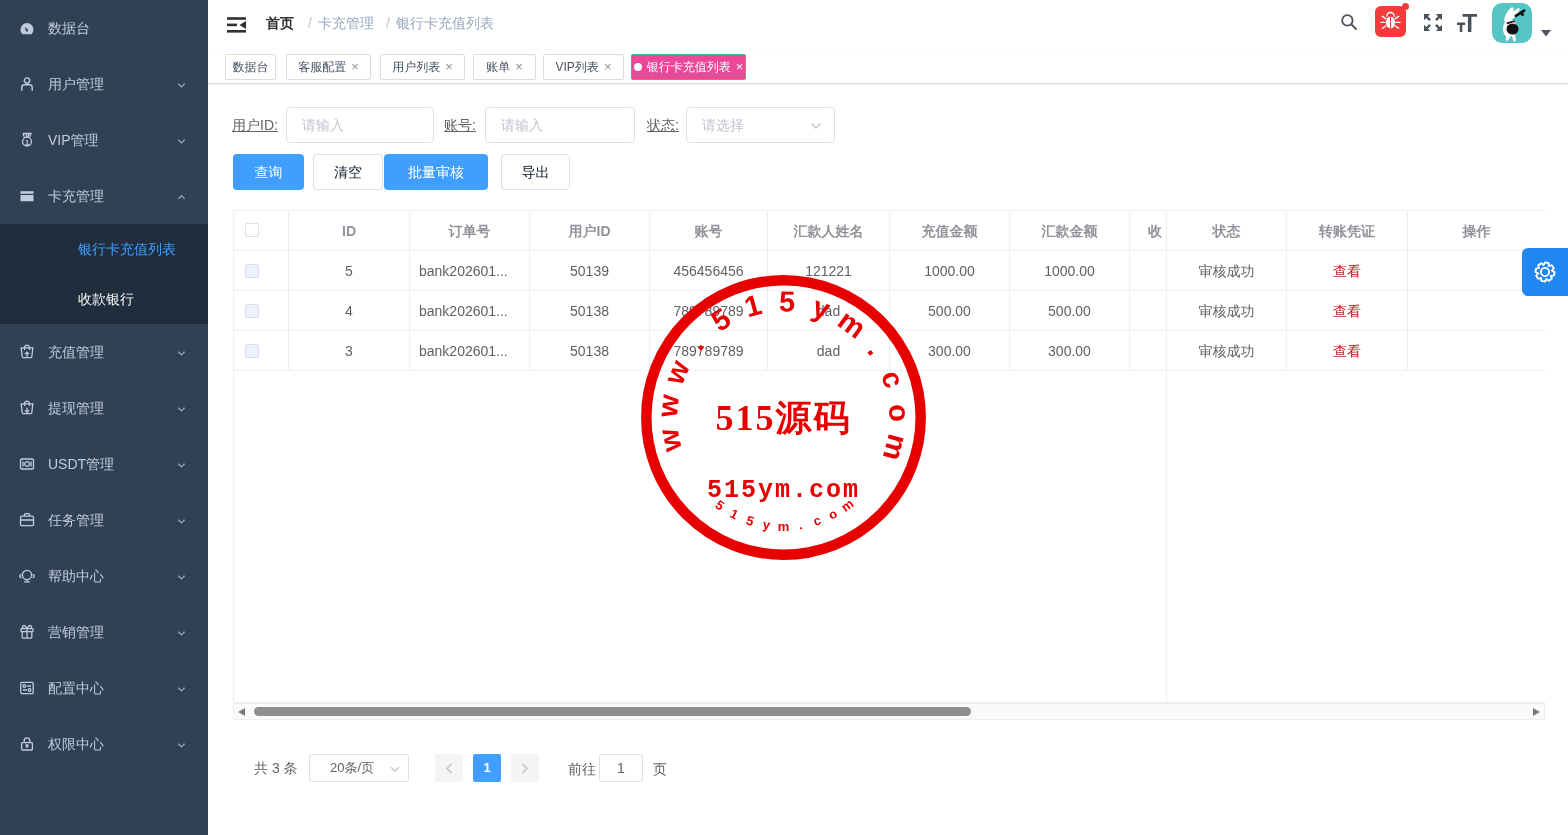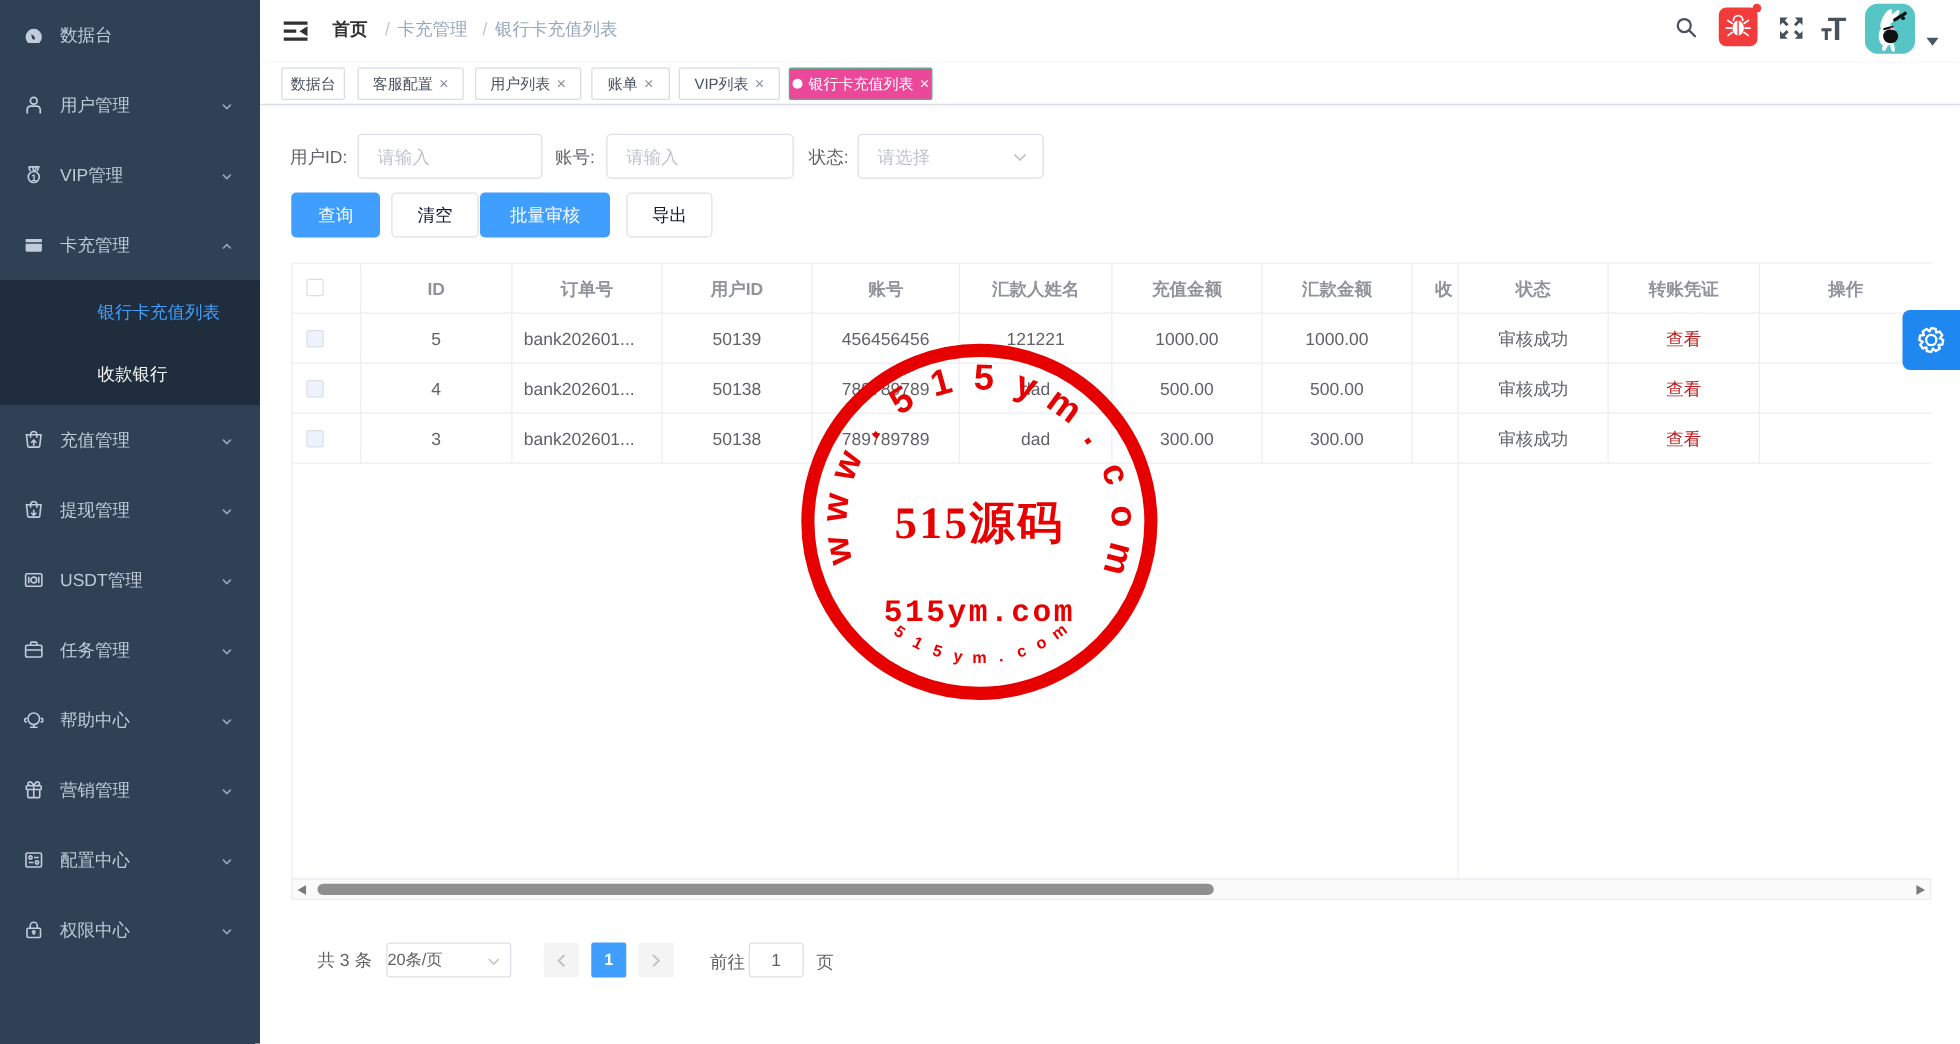--- a/index.html
+++ b/index.html
@@ -20,21 +20,21 @@
 
 #tagsbar { position:absolute; left:208px; top:50px; width:1360px; height:34px; background:#fff;
   border-bottom:1px solid #d8dce5; box-shadow:0 1px 3px 0 rgba(0,0,0,.08); }
 .tag { position:absolute; top:4px; height:26px; line-height:24px; border:1px solid #d8dce5; background:#fff;
   color:#495060; font-size:12px; text-align:center; border-radius:2px; }
 .tag .x { color:#8b919c; font-size:13px; margin-left:5px; }
 .tag.on { background:#ec4899; border-color:#42b983; color:#fff; }
 .tag.on .x { color:#fff; }
 .dot { display:inline-block; width:8px; height:8px; border-radius:50%; background:#fff; margin-right:5px; position:relative; top:0px; }
 
-.flabel { position:absolute; font-size:14px; color:#606266; line-height:36px; top:107px; }
+.flabel { position:absolute; font-size:14px; color:#606266; line-height:36px; top:107px;text-decoration:underline; }
 .finput { position:absolute; top:107px; height:36px; border:1px solid #dcdfe6; border-radius:4px; background:#fff;
   font-size:14px; color:#c0c4cc; line-height:34px; padding-left:15px; }
 .btn { position:absolute; top:154px; height:36px; border-radius:4px; font-size:14px; text-align:center; line-height:36px; }
 .btn.blue { background:#409eff; color:#fff; }
 .btn.plain { background:#fff; color:#0f172a; border:1px solid #dcdfe6; line-height:34px; }
 
 #tbl { position:absolute; left:233px; top:210px; width:1312px; height:493px; border:1px solid #ebeef5; background:#fff; }
 .hl { position:absolute; background:#ebeef5; }
 .th { position:absolute; top:0; height:40px; line-height:40px; text-align:center; font-size:14px; color:#909399; font-weight:bold; }
 .td { position:absolute; height:40px; line-height:40px; text-align:center; font-size:14px; color:#606266; }
@@ -344,21 +344,21 @@
 <div id="hsb">
   <svg style="position:absolute;left:4px;top:4px" width="7" height="8" viewBox="0 0 7 8">
         <path d="M7 0v8L0 4z" fill="#7a7a7a"></path>
       </svg>
   <svg style="position:absolute;right:4px;top:4px" width="7" height="8" viewBox="0 0 7 8">
         <path d="M0 0v8l7-4z" fill="#7a7a7a"></path>
       </svg>
   <div id="hsbthumb"></div>
 </div>
 <div class="pag" style="left:254px;top:760px">共 3 条</div>
-<div class="pag" style="left:309px;top:754px;width:100px;height:28px;border:1px solid #dcdfe6;border-radius:3px;line-height:26px;font-size:13px;text-align:left;padding-right:14px">20条/页
+<div class="pag" style="left:309px;top:754px;width:100px;height:28px;border:1px solid #dcdfe6;border-radius:3px;line-height:26px;font-size:13px;text-align:center;padding-right:14px">20条/页
   <svg style="position:absolute;right:8px;top:11px" width="10" height="7" viewBox="0 0 10 7" fill="none" stroke="#c0c4cc" stroke-width="1.3">
         <path d="M1 1.2 5 5.2 9 1.2"></path>
       </svg>
 </div>
 <div class="pbtn" style="left:435px">
   <svg style="margin-top:9px" width="8" height="11" viewBox="0 0 8 11" fill="none" stroke="#c0c4cc" stroke-width="1.6">
         <path d="M6.5 1 2 5.5 6.5 10"></path>
       </svg></div>
 <div class="pbtn" style="left:473px;background:#409eff;color:#fff">1</div>
 <div class="pbtn" style="left:511px">

